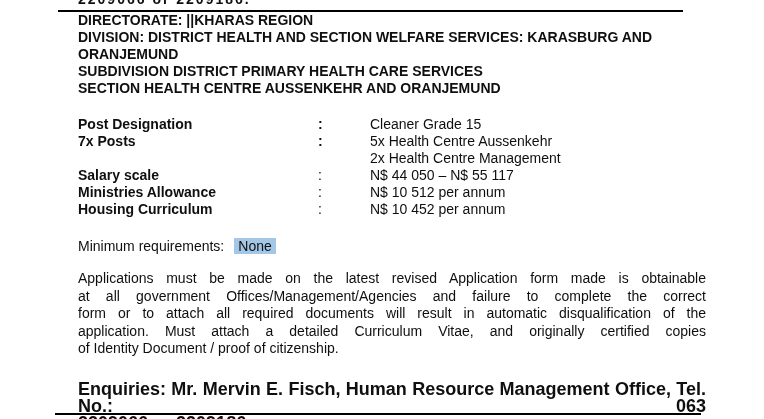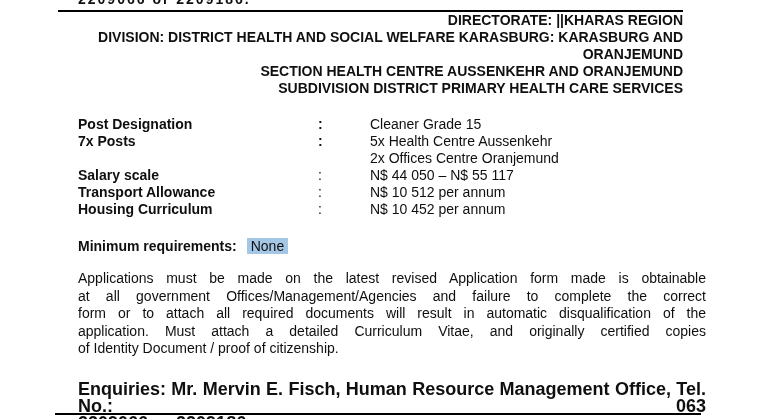--- a/index.html
+++ b/index.html
@@ -24,21 +24,21 @@
     font-weight: 700;
     letter-spacing: 2px;
     white-space: nowrap;
   }
 
   .header-block {
     position: absolute;
     left: 78px;
     top: 12px;
     width: 605px;
-    text-align: right;
+    text-align: left;
     font-size: 14px;
     font-weight: 700;
     line-height: 17px;
   }
 
   .details-block {
     position: absolute;
     left: 78px;
     top: 116px;
     width: 628px;
@@ -51,21 +51,21 @@
   .detail-sep.bold { font-weight: 700; }
   .detail-value { font-weight: 400; }
 
   .minreq-block {
     position: absolute;
     left: 78px;
     top: 238px;
     font-size: 14px;
     line-height: 17px;
   }
-  .minreq-label { font-weight: 700; }
+  .minreq-label { font-weight: 400; }
   .minreq-value {
     background: #a3c7e5;
     padding: 0 4px;
     margin-left: 10px;
     font-weight: 400;
   }
 
   .paragraph-block {
     position: absolute;
     left: 78px;
@@ -91,49 +91,49 @@
 <body>
 
 <div class="page">
 
   <div class="top-partial">2209066 or 2209186.</div>
 
   <div class="rule rule-top"></div>
 
   <div class="header-block">
     <div>DIRECTORATE: ||KHARAS REGION</div>
-    <div>DIVISION: DISTRICT HEALTH AND SOCIAL WELFARE KARASBURG: KARASBURG AND</div>
+    <div>DIVISION: DISTRICT HEALTH AND SECTION WELFARE SERVICES: KARASBURG AND</div>
     <div>ORANJEMUND</div>
+    <div>SUBDIVISION DISTRICT PRIMARY HEALTH CARE SERVICES</div>
     <div>SECTION HEALTH CENTRE AUSSENKEHR AND ORANJEMUND</div>
-    <div>SUBDIVISION DISTRICT PRIMARY HEALTH CARE SERVICES</div>
   </div>
 
   <div class="details-block">
     <div class="detail-row">
       <div class="detail-label">Post Designation</div>
       <div class="detail-sep bold">:</div>
       <div class="detail-value">Cleaner Grade 15</div>
     </div>
     <div class="detail-row">
       <div class="detail-label">7x Posts</div>
       <div class="detail-sep bold">:</div>
       <div class="detail-value">5x Health Centre Aussenkehr</div>
     </div>
     <div class="detail-row">
       <div class="detail-label"></div>
       <div class="detail-sep"></div>
-      <div class="detail-value">2x Offices Centre Oranjemund</div>
+      <div class="detail-value">2x Health Centre Management</div>
     </div>
     <div class="detail-row">
       <div class="detail-label">Salary scale</div>
       <div class="detail-sep">:</div>
       <div class="detail-value">N$ 44 050 – N$ 55 117</div>
     </div>
     <div class="detail-row">
-      <div class="detail-label">Transport Allowance</div>
+      <div class="detail-label">Ministries Allowance</div>
       <div class="detail-sep">:</div>
       <div class="detail-value">N$ 10 512 per annum</div>
     </div>
     <div class="detail-row">
       <div class="detail-label">Housing Curriculum</div>
       <div class="detail-sep">:</div>
       <div class="detail-value">N$ 10 452 per annum</div>
     </div>
   </div>
 

